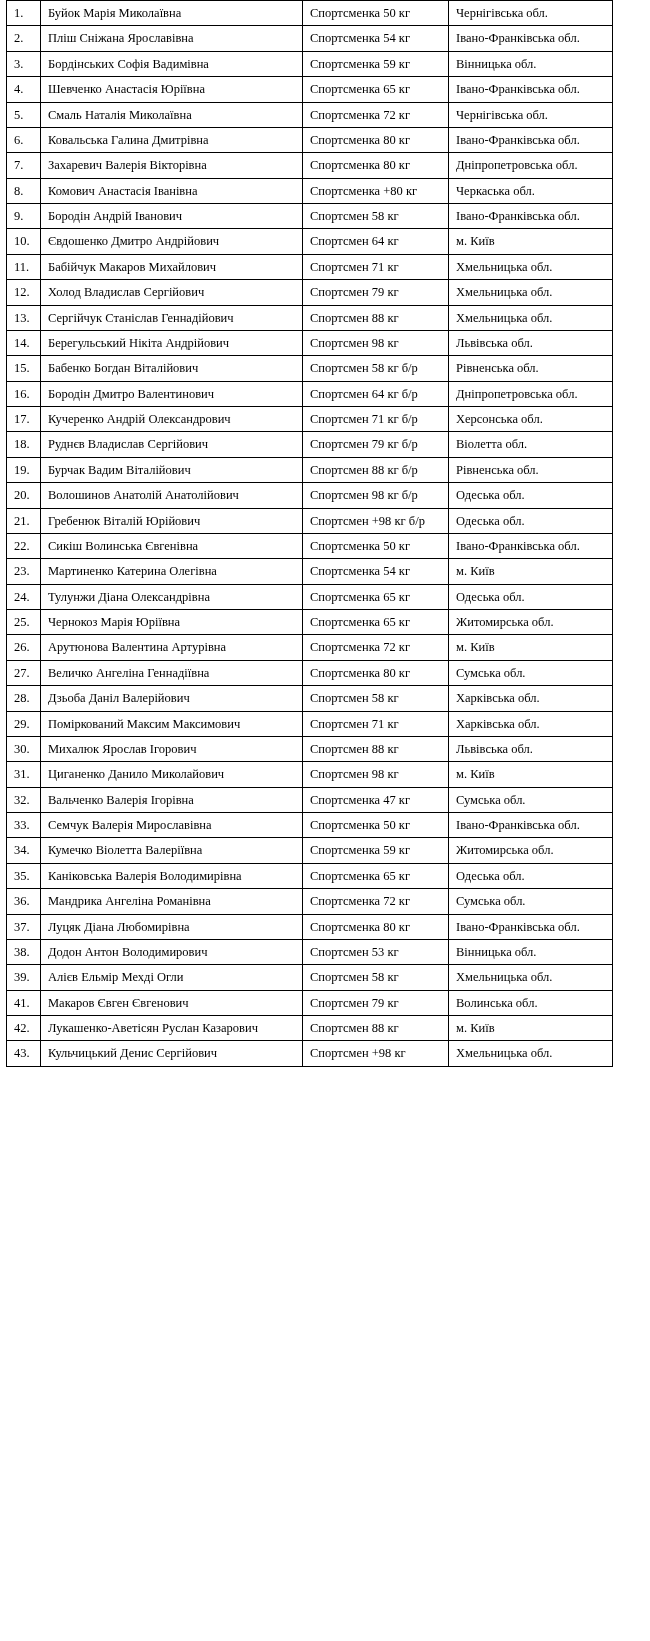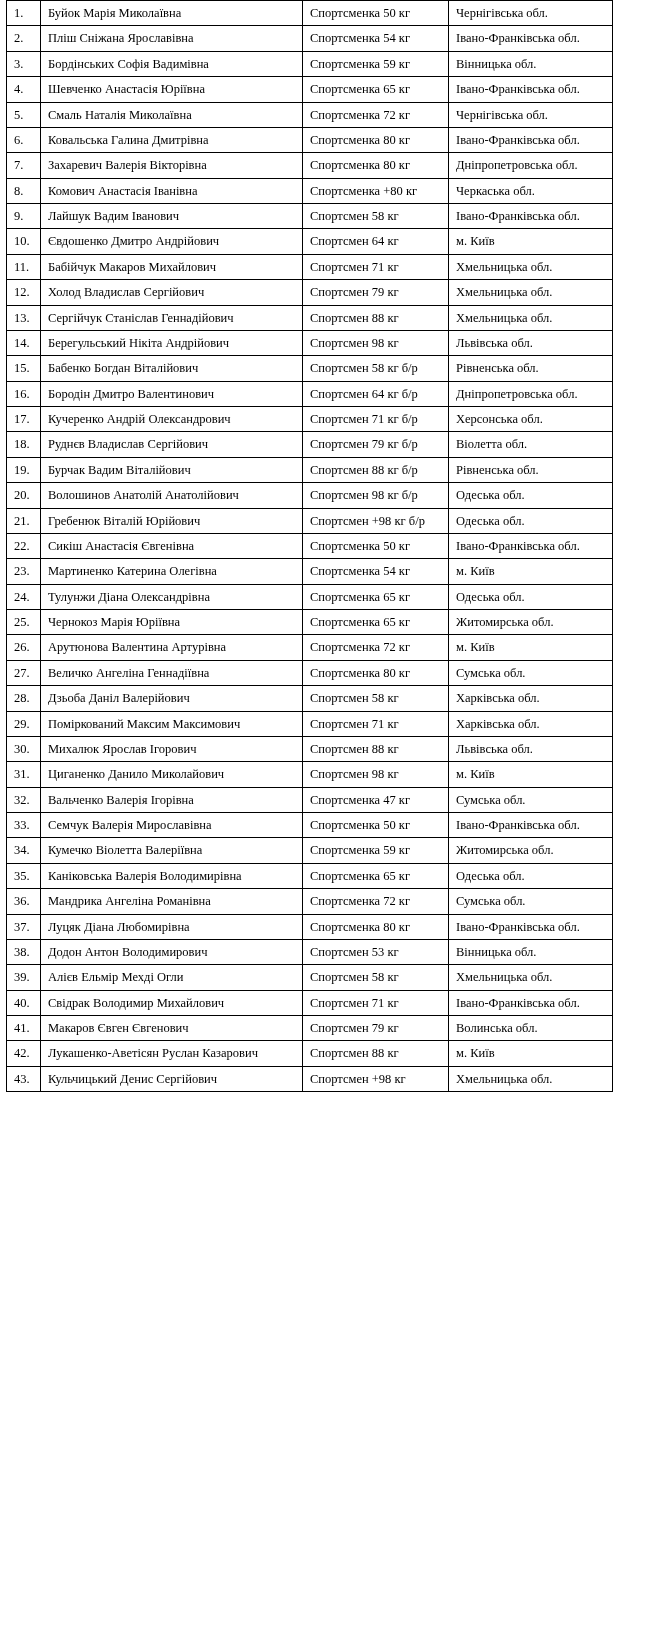--- a/index.html
+++ b/index.html
@@ -101,21 +101,21 @@
           <td class="col-region">Дніпропетровська обл.</td>
         </tr>
         <tr>
           <td class="col-num">8.</td>
           <td class="col-name">Комович Анастасія Іванівна</td>
           <td class="col-cat">Спортсменка +80 кг</td>
           <td class="col-region">Черкаська обл.</td>
         </tr>
         <tr>
           <td class="col-num">9.</td>
-          <td class="col-name">Лайшук Вадим Іванович</td>
+          <td class="col-name">Бородін Андрій Іванович</td>
           <td class="col-cat">Спортсмен 58 кг</td>
           <td class="col-region">Івано-Франківська обл.</td>
         </tr>
         <tr>
           <td class="col-num">10.</td>
           <td class="col-name">Євдошенко Дмитро Андрійович</td>
           <td class="col-cat">Спортсмен 64 кг</td>
           <td class="col-region">м. Київ</td>
         </tr>
         <tr>
@@ -179,21 +179,21 @@
           <td class="col-region">Одеська обл.</td>
         </tr>
         <tr>
           <td class="col-num">21.</td>
           <td class="col-name">Гребенюк Віталій Юрійович</td>
           <td class="col-cat">Спортсмен +98 кг б/р</td>
           <td class="col-region">Одеська обл.</td>
         </tr>
         <tr>
           <td class="col-num">22.</td>
-          <td class="col-name">Сикіш Анастасія Євгенівна</td>
+          <td class="col-name">Сикіш Волинська Євгенівна</td>
           <td class="col-cat">Спортсменка 50 кг</td>
           <td class="col-region">Івано-Франківська обл.</td>
         </tr>
         <tr>
           <td class="col-num">23.</td>
           <td class="col-name">Мартиненко Катерина Олегівна</td>
           <td class="col-cat">Спортсменка 54 кг</td>
           <td class="col-region">м. Київ</td>
         </tr>
         <tr>
@@ -284,26 +284,20 @@
           <td class="col-num">38.</td>
           <td class="col-name">Додон Антон Володимирович</td>
           <td class="col-cat">Спортсмен 53 кг</td>
           <td class="col-region">Вінницька обл.</td>
         </tr>
         <tr>
           <td class="col-num">39.</td>
           <td class="col-name">Алієв Ельмір Мехді Огли</td>
           <td class="col-cat">Спортсмен 58 кг</td>
           <td class="col-region">Хмельницька обл.</td>
-        </tr>
-        <tr>
-          <td class="col-num">40.</td>
-          <td class="col-name">Свідрак Володимир Михайлович</td>
-          <td class="col-cat">Спортсмен 71 кг</td>
-          <td class="col-region">Івано-Франківська обл.</td>
         </tr>
         <tr>
           <td class="col-num">41.</td>
           <td class="col-name">Макаров Євген Євгенович</td>
           <td class="col-cat">Спортсмен 79 кг</td>
           <td class="col-region">Волинська обл.</td>
         </tr>
         <tr>
           <td class="col-num">42.</td>
           <td class="col-name">Лукашенко-Аветісян Руслан Казарович</td>

